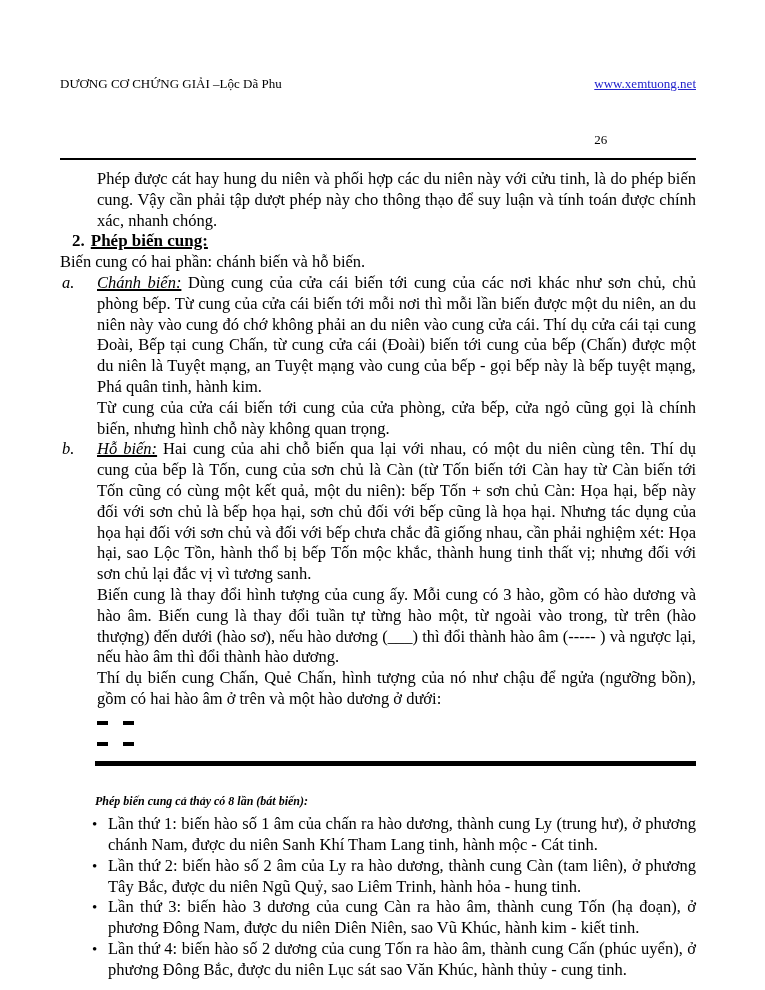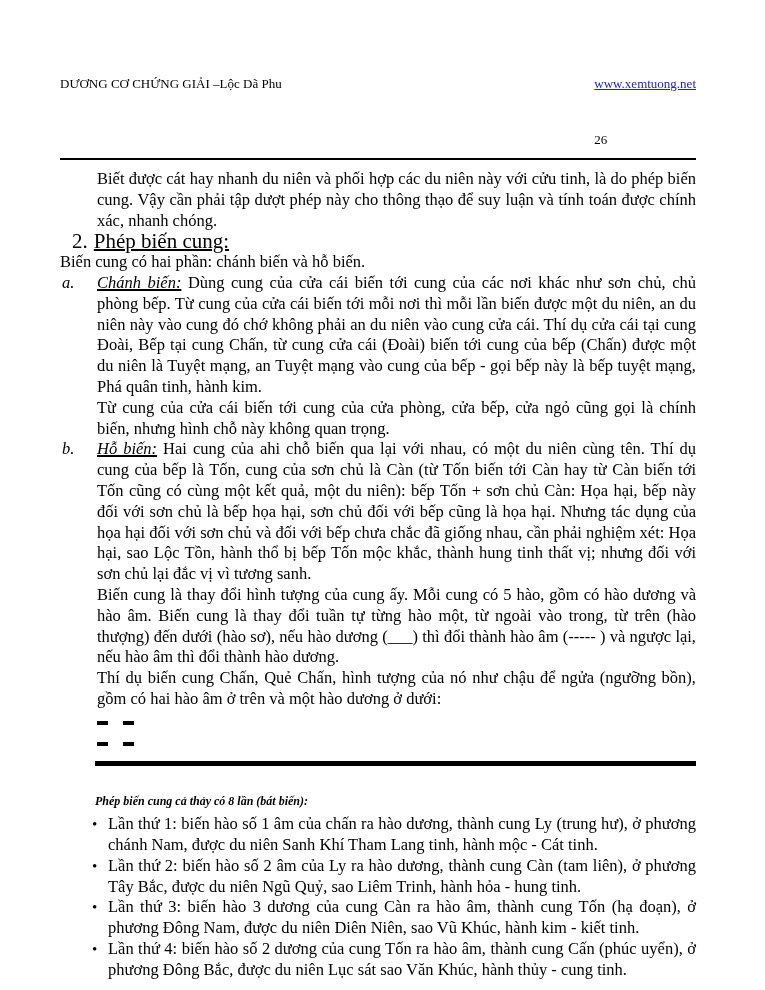--- a/index.html
+++ b/index.html
@@ -16,21 +16,21 @@
   .hdr-right { display:flex; align-items:baseline; gap:40px;flex-direction:column; }
   .hdr a { color:#2222cc; text-decoration:underline; cursor:pointer; }
   .hdr-rule { border:none; border-top:2px solid #000; margin:10px 0 0 0; }
 
   
   main { margin-top:9px; line-height:20.8px; }
   p { margin:0; }
   .just { text-align:justify; }
   .indent { margin-left:37px; }
 
-  .sec-heading { font-weight:normal; margin-left:12px; font-size:21px; }
+  .sec-heading { font-weight:bold; margin-left:12px; font-size:17px; }
   .sec-heading .title { text-decoration:underline; text-decoration-thickness:2px; margin-left:6px; }
 
   .abc-item { position:relative; padding-left:37px; }
   .abc-marker { position:absolute; left:2px; top:0; font-style:italic; }
   .label-iu { font-style:italic; text-decoration:underline; text-decoration-thickness:1.5px; }
 
   
   .trigram { margin-top:3px; }
   .yin-row { height:20.8px; display:flex; align-items:center; gap:15px; }
   .yin-dash { width:11px; height:4px; background:#000; }
@@ -52,41 +52,41 @@
       <span>DƯƠNG CƠ CHỨNG GIẢI –Lộc Dã Phu</span>
       <span class="hdr-right">
         <a style="color: rgb(34, 34, 204);">www.xemtuong.net</a>
         <span>26</span>
       </span>
     </header>
     <hr class="hdr-rule">
 
     <main>
 
-      <p class="just indent">Biết được cát hay nhanh du niên và phối hợp các du niên này với cửu tinh, là do phép biến cung. Vậy cần phải tập dượt phép này cho thông thạo để suy luận và tính toán được chính xác, nhanh chóng.</p>
+      <p class="just indent">Phép được cát hay hung du niên và phối hợp các du niên này với cửu tinh, là do phép biến cung. Vậy cần phải tập dượt phép này cho thông thạo để suy luận và tính toán được chính xác, nhanh chóng.</p>
 
       <div class="sec-heading">
         <span>2.</span><span class="title">Phép biến cung:</span>
       </div>
 
       <p>Biến cung có hai phần: chánh biến và hỗ biến.</p>
 
       <div class="abc-item">
         <span class="abc-marker">a.</span>
         <div class="abc-body">
           <p class="just"><span class="label-iu">Chánh biến:</span> <span>Dùng cung của cửa cái biến tới cung của các nơi khác như sơn chủ, chủ phòng bếp. Từ cung của cửa cái biến tới mỗi nơi thì mỗi lần biến được một du niên, an du niên này vào cung đó chớ không phải an du niên vào cung cửa cái. Thí dụ cửa cái tại cung Đoài, Bếp tại cung Chấn, từ cung cửa cái (Đoài) biến tới cung của bếp (Chấn) được một du niên là Tuyệt mạng, an Tuyệt mạng vào cung của bếp - gọi bếp này là bếp tuyệt mạng, Phá quân tinh, hành kim.</span></p>
           <p class="just">Từ cung của cửa cái biến tới cung của cửa phòng, cửa bếp, cửa ngỏ  cũng gọi là chính biến, nhưng hình chỗ này không quan trọng.</p>
         </div>
       </div>
 
       <div class="abc-item">
         <span class="abc-marker">b.</span>
         <div class="abc-body">
           <p class="just"><span class="label-iu">Hỗ biến:</span> <span>Hai cung của ahi chỗ biến qua lại với nhau, có một du niên cùng tên. Thí dụ cung của bếp là Tốn, cung của sơn chủ là Càn (từ Tốn biến tới Càn hay từ Càn biến tới Tốn cũng có cùng một kết quả, một du niên): bếp Tốn + sơn chủ Càn: Họa hại, bếp này đối với sơn chủ là bếp họa hại, sơn chủ đối với bếp cũng là họa hại. Nhưng tác dụng của họa hại đối với sơn chủ và đối với bếp chưa chắc đã giống nhau, cần phải nghiệm xét: Họa hại, sao Lộc Tồn, hành thổ bị bếp Tốn mộc khắc, thành hung tinh thất vị; nhưng đối với sơn chủ lại đắc vị vì tương sanh.</span></p>
-          <p class="just">Biến cung là thay đổi hình tượng của cung ấy. Mỗi cung có 5 hào, gồm có hào dương và hào âm. Biến cung là thay đổi tuần tự từng hào một, từ ngoài vào trong, từ trên (hào thượng) đến dưới (hào sơ), nếu hào dương (___) thì đổi thành hào âm (----- ) và ngược lại, nếu hào âm thì đổi thành hào dương.</p>
+          <p class="just">Biến cung là thay đổi hình tượng của cung ấy. Mỗi cung có 3 hào, gồm có hào dương và hào âm. Biến cung là thay đổi tuần tự từng hào một, từ ngoài vào trong, từ trên (hào thượng) đến dưới (hào sơ), nếu hào dương (___) thì đổi thành hào âm (----- ) và ngược lại, nếu hào âm thì đổi thành hào dương.</p>
           <p class="just">Thí dụ biến cung Chấn, Quẻ Chấn, hình tượng của nó như chậu để ngửa (ngưỡng bồn), gồm có hai hào âm ở trên và một hào dương ở dưới:</p>
 
           <div class="trigram">
             <div class="yin-row">
               <span class="yin-dash"></span>
               <span class="yin-dash"></span>
             </div>
             <div class="yin-row">
               <span class="yin-dash"></span>
               <span class="yin-dash"></span>

